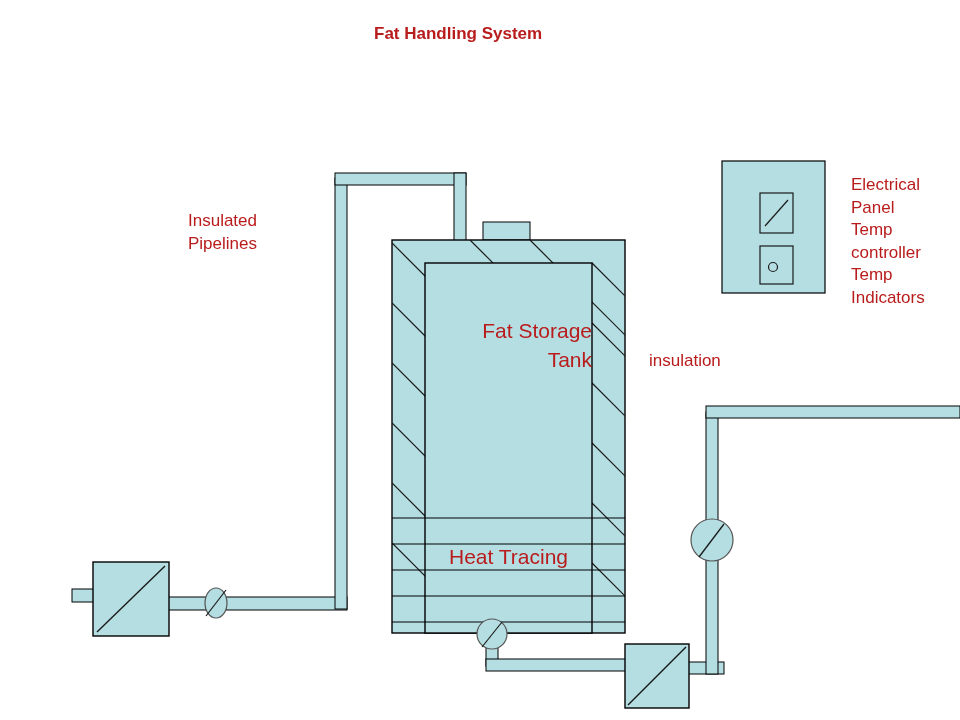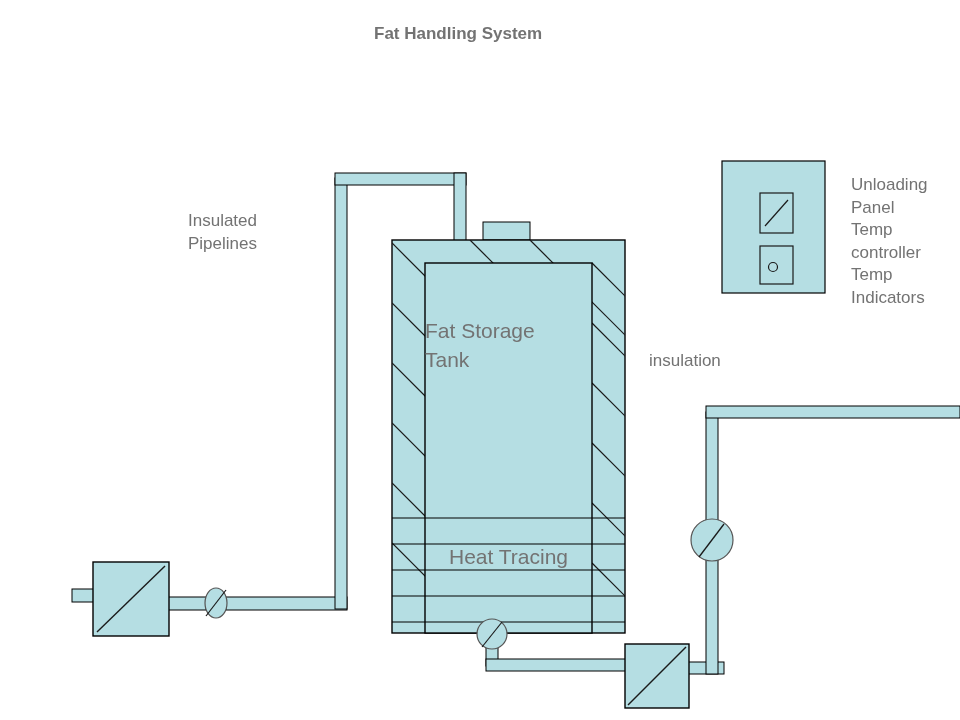--- a/index.html
+++ b/index.html
@@ -17,42 +17,42 @@
   }
   #diagram-svg {
     position: absolute;
     left: 0;
     top: 0;
     width: 960px;
     height: 720px;
   }
   .lbl {
     position: absolute;
-    color: #737373;
+    color: #b91c1c;
     font-family: "Liberation Sans", sans-serif;
     white-space: pre;
     line-height: 22.5px;
     font-size: 17px;
   }
   #page-title {
     font-weight: bold;
     font-size: 17px;
     left: 374px;
     top: 23px;
   }
   #label-insulated-pipelines { left: 188px; top: 210px; }
   #label-loading-pump       { left: 80px;  top: 460px; }
   #label-insulation         { left: 649px; top: 350px; }
   #label-electrical-panel   { left: 851px; top: 174px; }
   #label-transfering-pump   { left: 751px; top: 655px; }
   #label-tank-title {
     left: 425px;
     top: 316px;
     width: 167px;
-    text-align: left;
+    text-align: right;
     line-height: 29px;
     font-size: 21px;
   }
   #label-heat-tracing {
     left: 425px;
     top: 546px;
     width: 167px;
     text-align: center;
     font-size: 21px;
   }
@@ -166,21 +166,21 @@
   </svg>
 
   <div class="lbl" id="page-title">Fat Handling System</div>
 
   <div class="lbl" id="label-insulated-pipelines">Insulated
 Pipelines</div>
 
 
   <div class="lbl" id="label-insulation">insulation</div>
 
-  <div class="lbl" id="label-electrical-panel">Unloading
+  <div class="lbl" id="label-electrical-panel">Electrical
 Panel
 Temp
 controller
 Temp
 Indicators</div>
 
 
   <div class="lbl" id="label-tank-title">Fat Storage
 Tank</div>
 

